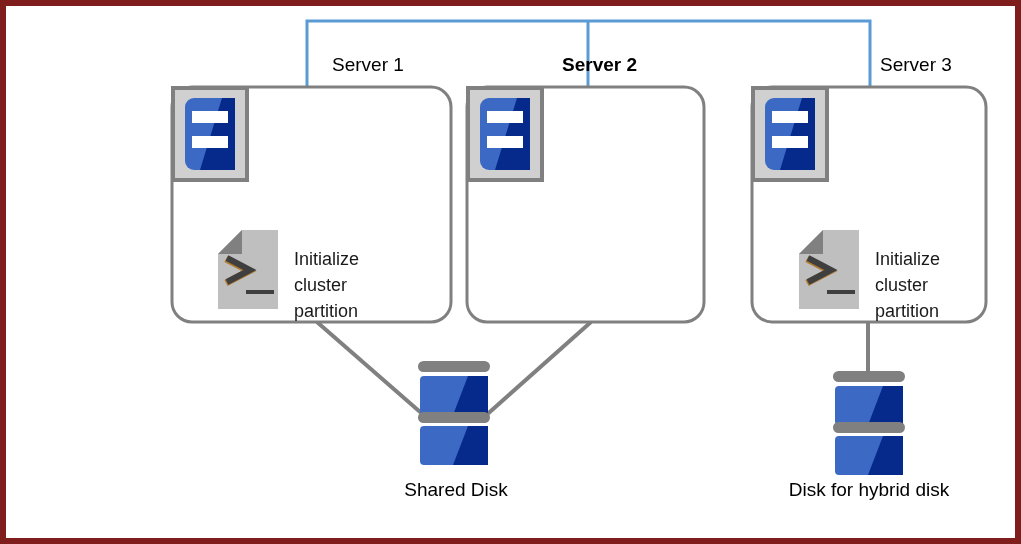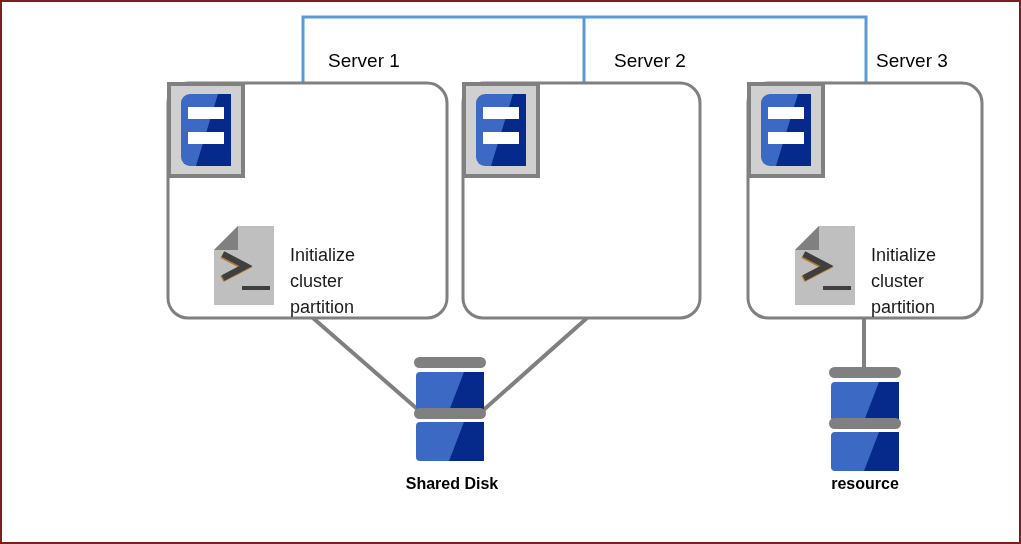--- a/index.html
+++ b/index.html
@@ -8,21 +8,21 @@
     background: #ffffff;
   }
   body {
     font-family: "Liberation Sans", sans-serif;
   }
   #canvas {
     position: relative;
     width: 1021px;
     height: 544px;
     background: #ffffff;
-    border: 2px solid #7f1d1d;
+    border: 6px solid #7f1d1d;
     box-sizing: border-box;
     overflow: hidden;
   }
   .svg-layer {
     position: absolute;
     left: 0;
     top: 0;
     width: 1021px;
     height: 544px;
   }
@@ -33,25 +33,24 @@
     color: #000000;
     white-space: nowrap;
     line-height: 1.25;
   }
   .server-label {
     font-size: 19px;
   }
   .caption {
     position: absolute;
     font-family: "Liberation Sans", sans-serif;
-    font-size: 16px;
+    font-size: 19px;
     color: #000000;
     text-align: center;
     line-height: 1.35;
-    font-weight: bold;
   }
   .script-text {
     position: absolute;
     font-family: "Liberation Sans", sans-serif;
     font-size: 18px;
     color: #1a1a1a;
     line-height: 1.45;
     white-space: pre-line;
     margin-top: 11px;
   }
@@ -152,33 +151,33 @@
       <path d="M 877 380 L 897 380 L 897 419 L 862 419 Z" fill="#06298C"></path>
       <rect x="827" y="416" width="72" height="11" rx="5.5" ry="5.5" fill="#808080"></rect>
       <rect x="829" y="430" width="68" height="39" rx="4" ry="4" fill="#3B69C4"></rect>
       <path d="M 877 430 L 897 430 L 897 469 L 862 469 Z" fill="#06298C"></path>
     </g>
 
   </svg>
 
   <div class="label server-label" style="left:326px; top:47px;">Server 1</div>
 
-  <div class="label server-label" style="left:612px; top:47px;">Server 2</div>
+  <div class="label server-label" style="left:556px; top:47px;font-weight:bold;">Server 2</div>
 
   <div class="label server-label" style="left:874px; top:47px;">Server 3</div>
 
   <div class="script-text" style="left:288px; top:229px;">Initialize
 cluster
 partition</div>
 
   <div class="script-text" style="left:869px; top:229px;">Initialize
 cluster
 partition</div>
 
   <div class="caption" style="left:295px; top:471px; width:310px;">
     <div>Shared Disk</div>
   </div>
 
   <div class="caption" style="left:738px; top:471px; width:250px;">
-    <div>resource</div>
+    <div>Disk for hybrid disk</div>
   </div>
 
 </div>
 
 </body></html>

